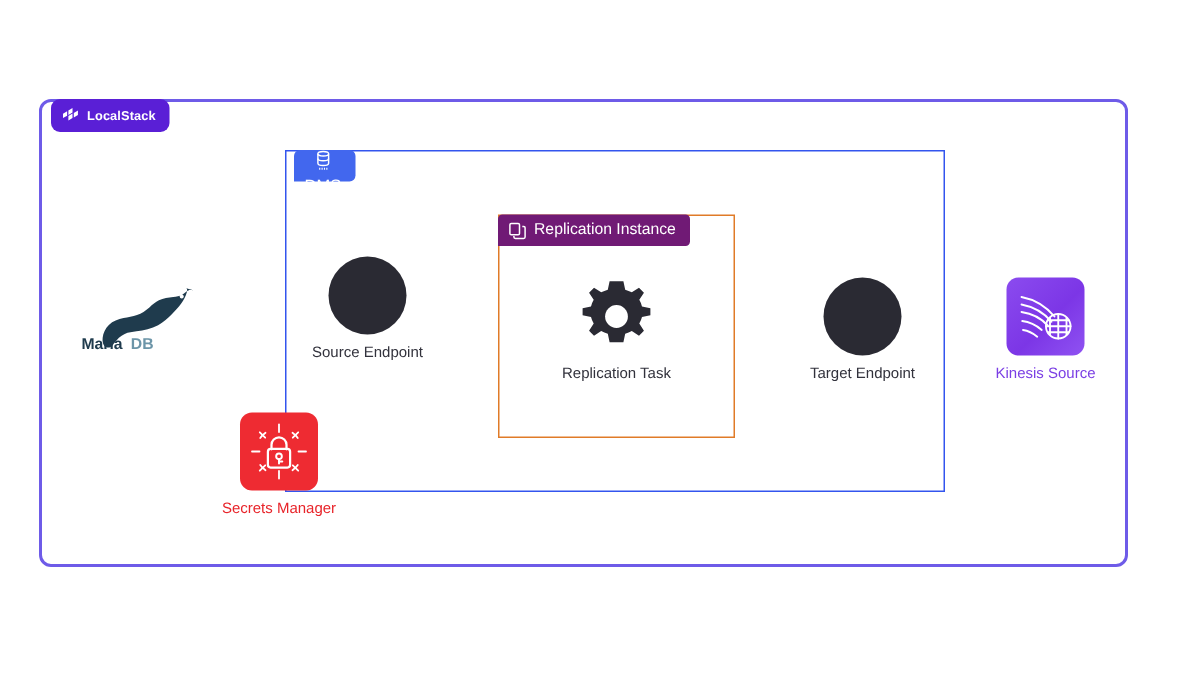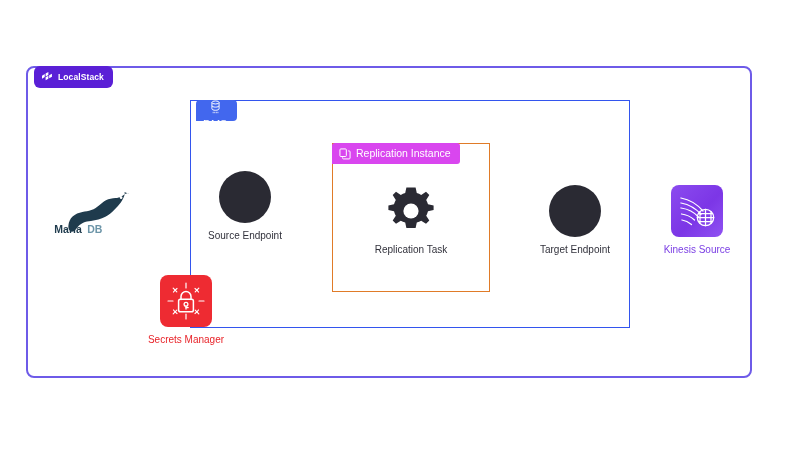--- a/index.html
+++ b/index.html
@@ -83,21 +83,21 @@
     background: #4267EE;
     border-radius: 4px 4px 4px 0;
     font-size: 11px;
     flex-direction: column;
   }
   #replication-badge {
     left: 332px;
     top: 143px;
     height: 21px;
     padding: 0 9px 0 7px;
-    background: #d946ef;
+    background: #701a75;
     border-radius: 3px 3px 3px 0;
     font-size: 10.5px;
   }
   .badge-label { line-height: 1; }
 
   
   .node {
     position: absolute;
     display: flex;
     flex-direction: column;

